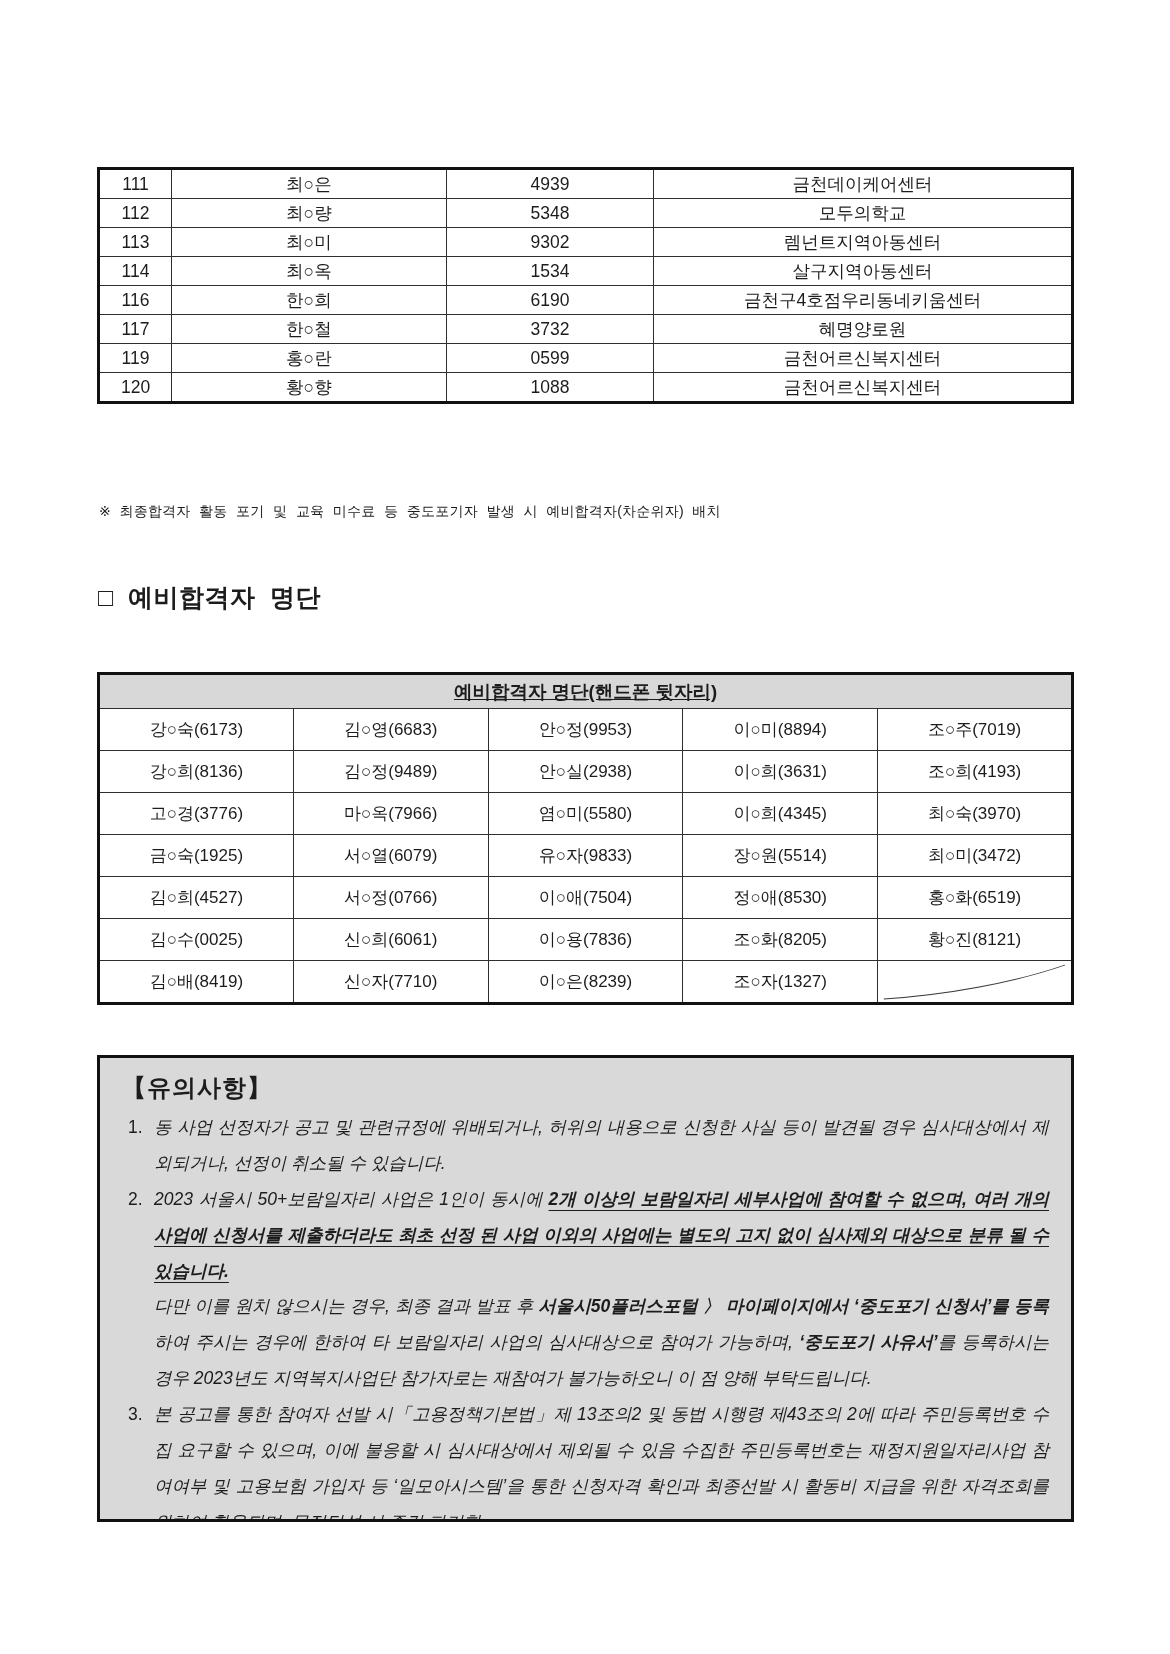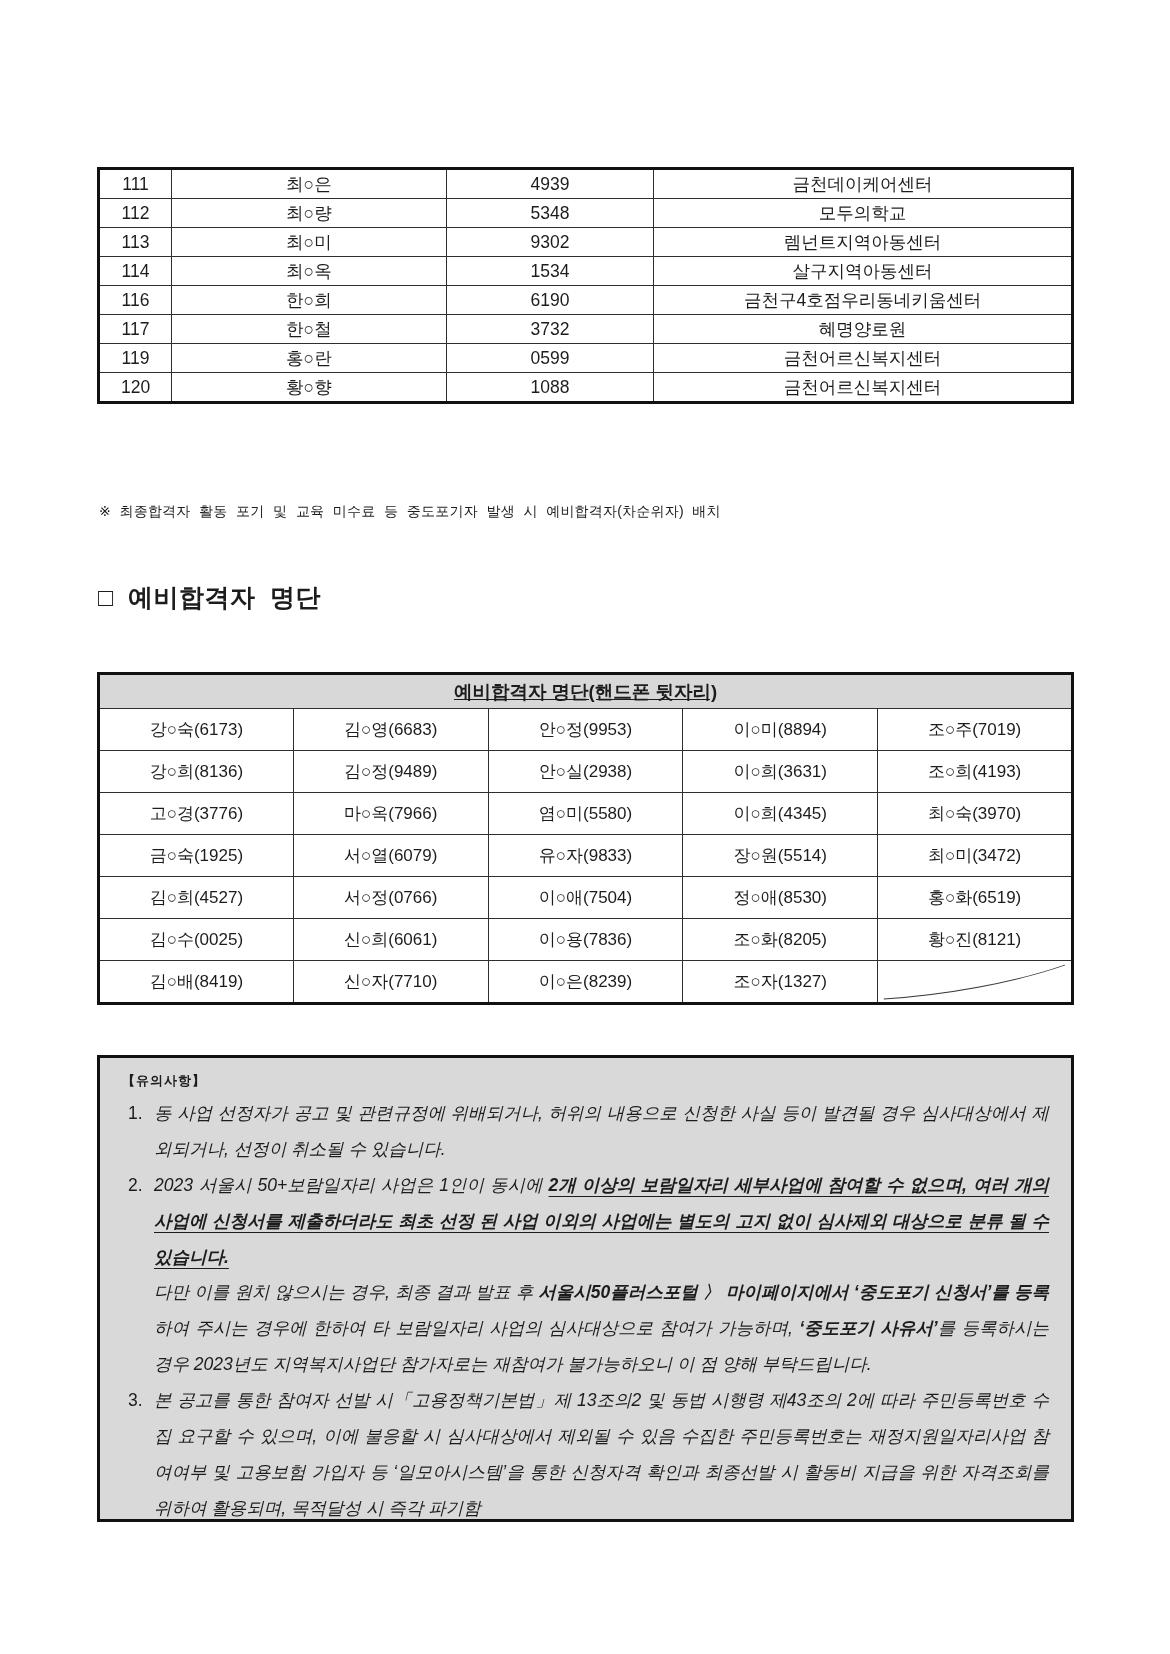--- a/index.html
+++ b/index.html
@@ -101,21 +101,21 @@
     left: 97px; top: 1055px;
     width: 977px; height: 467px;
     box-sizing: border-box;
     background: var(--notice_bg);
     border: 3px solid var(--border_dark);
     padding: 12px 20px 10px 20px;
     overflow: hidden;
   }
   .ntitle {
     margin: 2px 0 6px 2px;
-    font-size: 13px;
+    font-size: 24px;
     font-weight: bold;
     letter-spacing: 1px;
   }
   .nitem {
     display: flex;
     font-size: 17.5px;
     line-height: 2.05;
     text-align: justify;
   }
   .nnum { flex: none; width: 26px; padding-left: 8px; }

